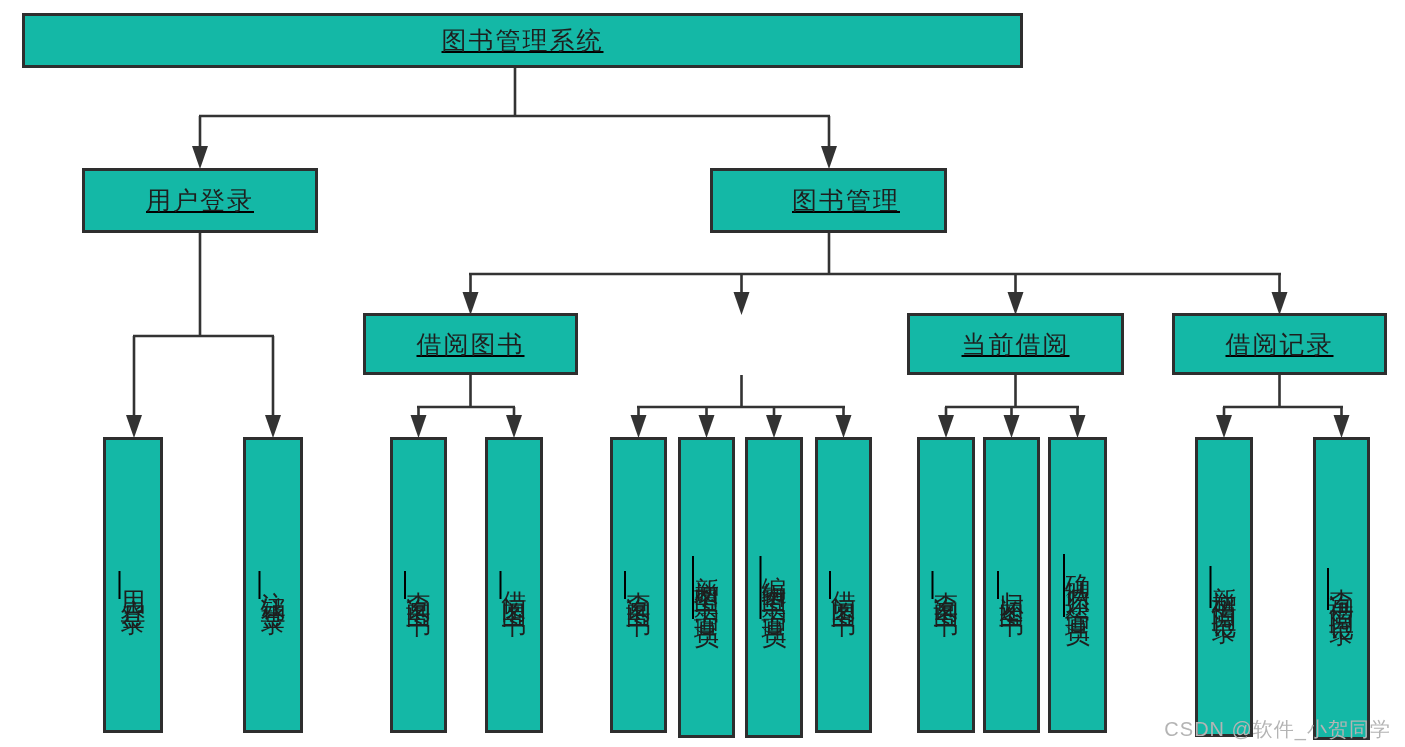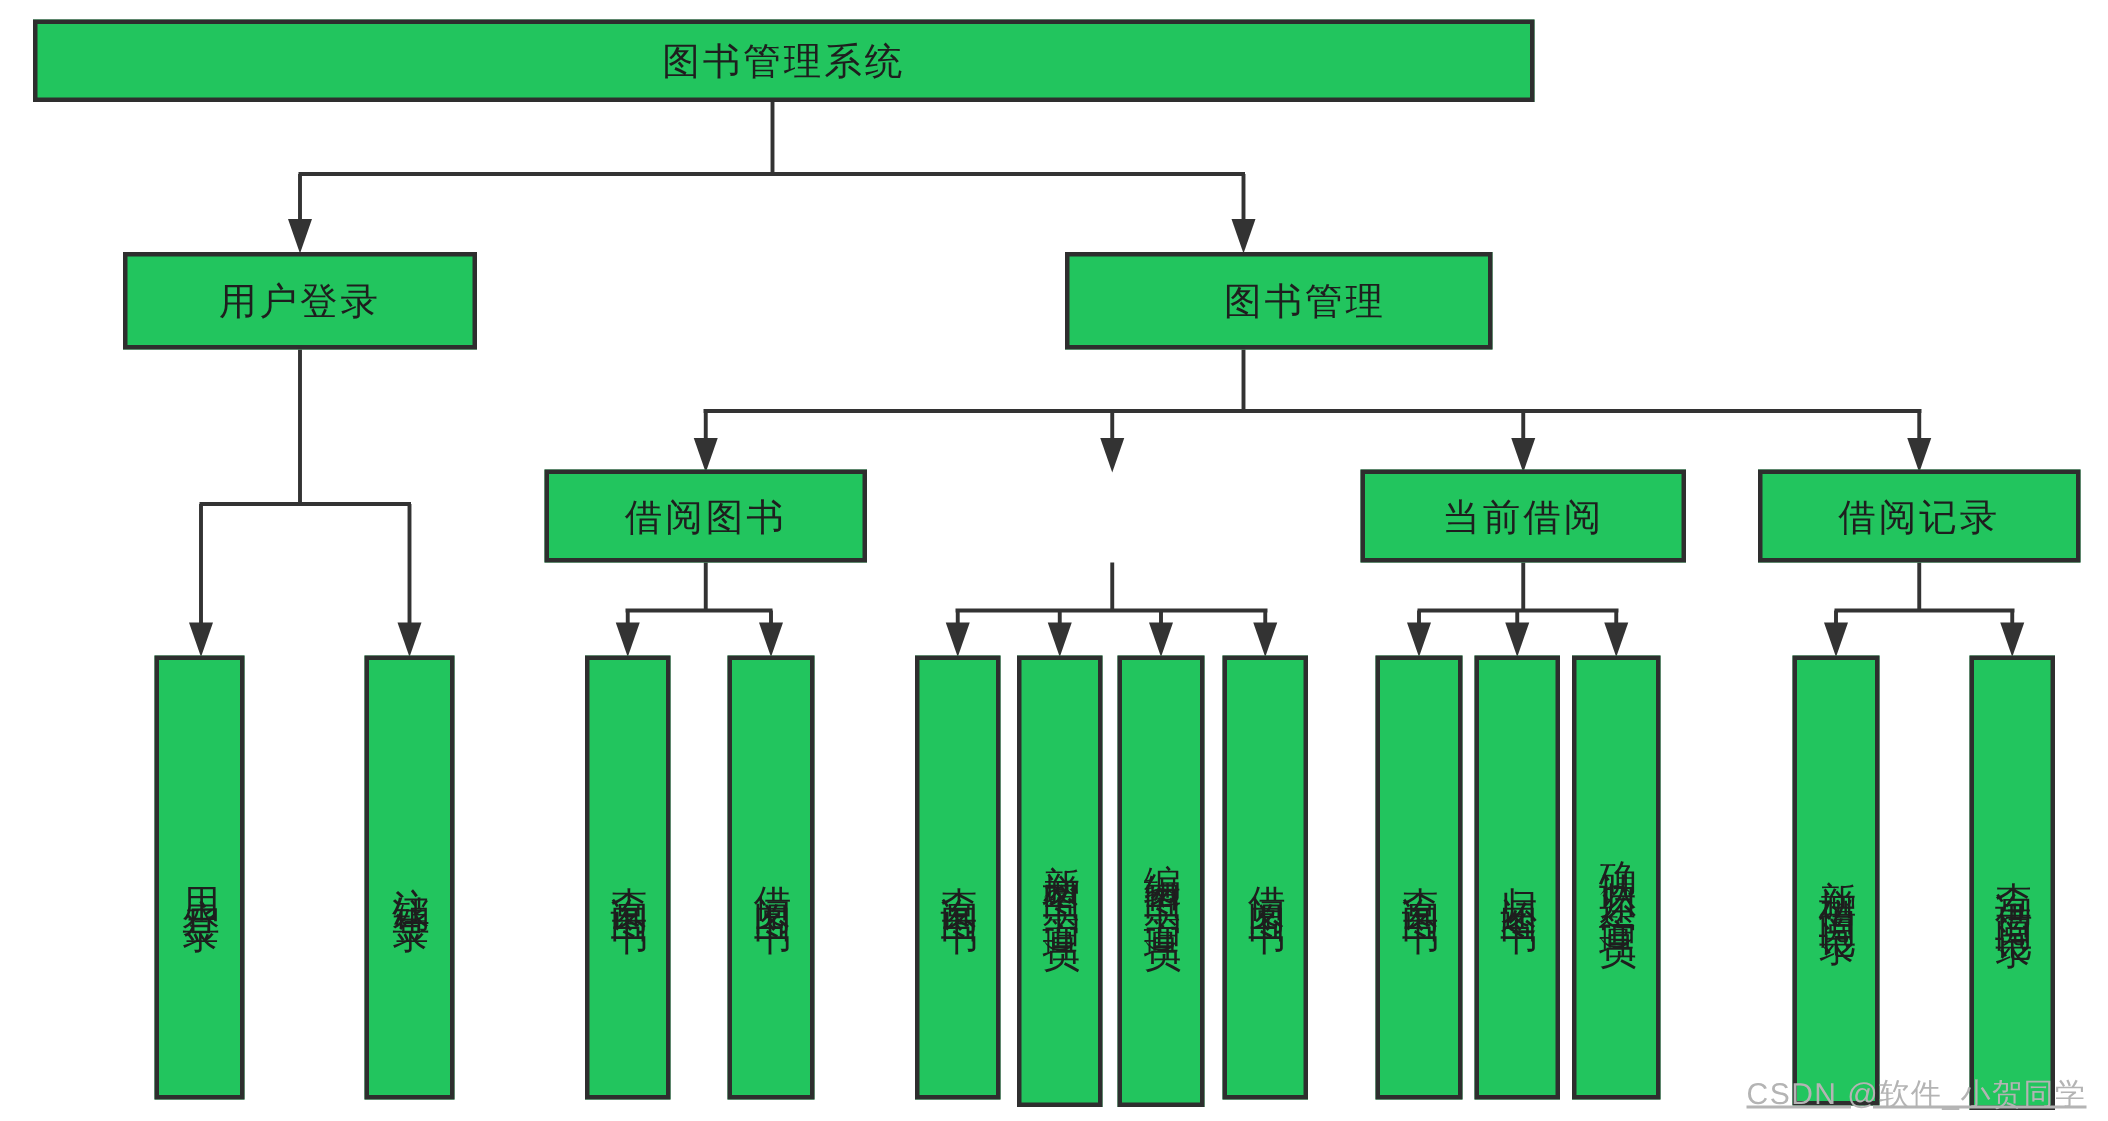--- a/index.html
+++ b/index.html
@@ -13,24 +13,25 @@
   }
   svg.connectors {
     position: absolute;
     left: 0; top: 0;
     width: 1405px; height: 747px;
   }
   .box {
     position: absolute;
     box-sizing: border-box;
     border: 3px solid #2e2e2e;
-    background: #22c55e;
+    background: #14b8a6;
     display: flex;
     align-items: center;
     justify-content: center;
+    text-decoration: underline;
   }
   .hnode-label {
     font-size: 25px;
     color: #1e1e1e;
     letter-spacing: 2px;
     white-space: nowrap;
   }
   .vtext {
     writing-mode: vertical-rl;
     text-orientation: mixed;
@@ -40,21 +41,20 @@
     line-height: 1;
   }
   .watermark {
     position: absolute;
     right: 14px;
     bottom: 4px;
     font-size: 20px;
     color: #b4b4b4;
     letter-spacing: 1px;
     white-space: nowrap;
-    text-decoration: underline;
   }
 </style>
 </head>
 <body>
 
 <div class="stage">
 
   <svg class="connectors" viewBox="0 0 1405 747" xmlns="http://www.w3.org/2000/svg">
 
     <path d="M515,68 V117 M199,116 H830 M200,116 V150 M829,116 V150" stroke="#333333" stroke-width="2.6" fill="none"></path>
@@ -91,21 +91,21 @@
     <polygon points="1333.5,415 1349.5,415 1341.5,438" fill="#333333"></polygon>
   </svg>
 
   <div class="box" style="left:22px; top:13px; width:1001px; height:55px;">
     <span class="hnode-label">图书管理系统</span>
   </div>
 
   <div class="box" style="left:82px; top:168px; width:236px; height:65px;">
     <span class="hnode-label">用户登录</span>
   </div>
-  <div class="box" style="left:710px; top:168px; width:285px; height:65px;padding-left:35px;">
+  <div class="box" style="left:710px; top:168px; width:237px; height:65px;padding-left:35px;">
     <span class="hnode-label">图书管理</span>
   </div>
 
   <div class="box" style="left:363px; top:313px; width:215px; height:62px;">
     <span class="hnode-label">借阅图书</span>
   </div>
   <div class="box" style="left:907px; top:313px; width:217px; height:62px;">
     <span class="hnode-label">当前借阅</span>
   </div>
   <div class="box" style="left:1172px; top:313px; width:215px; height:62px;">

